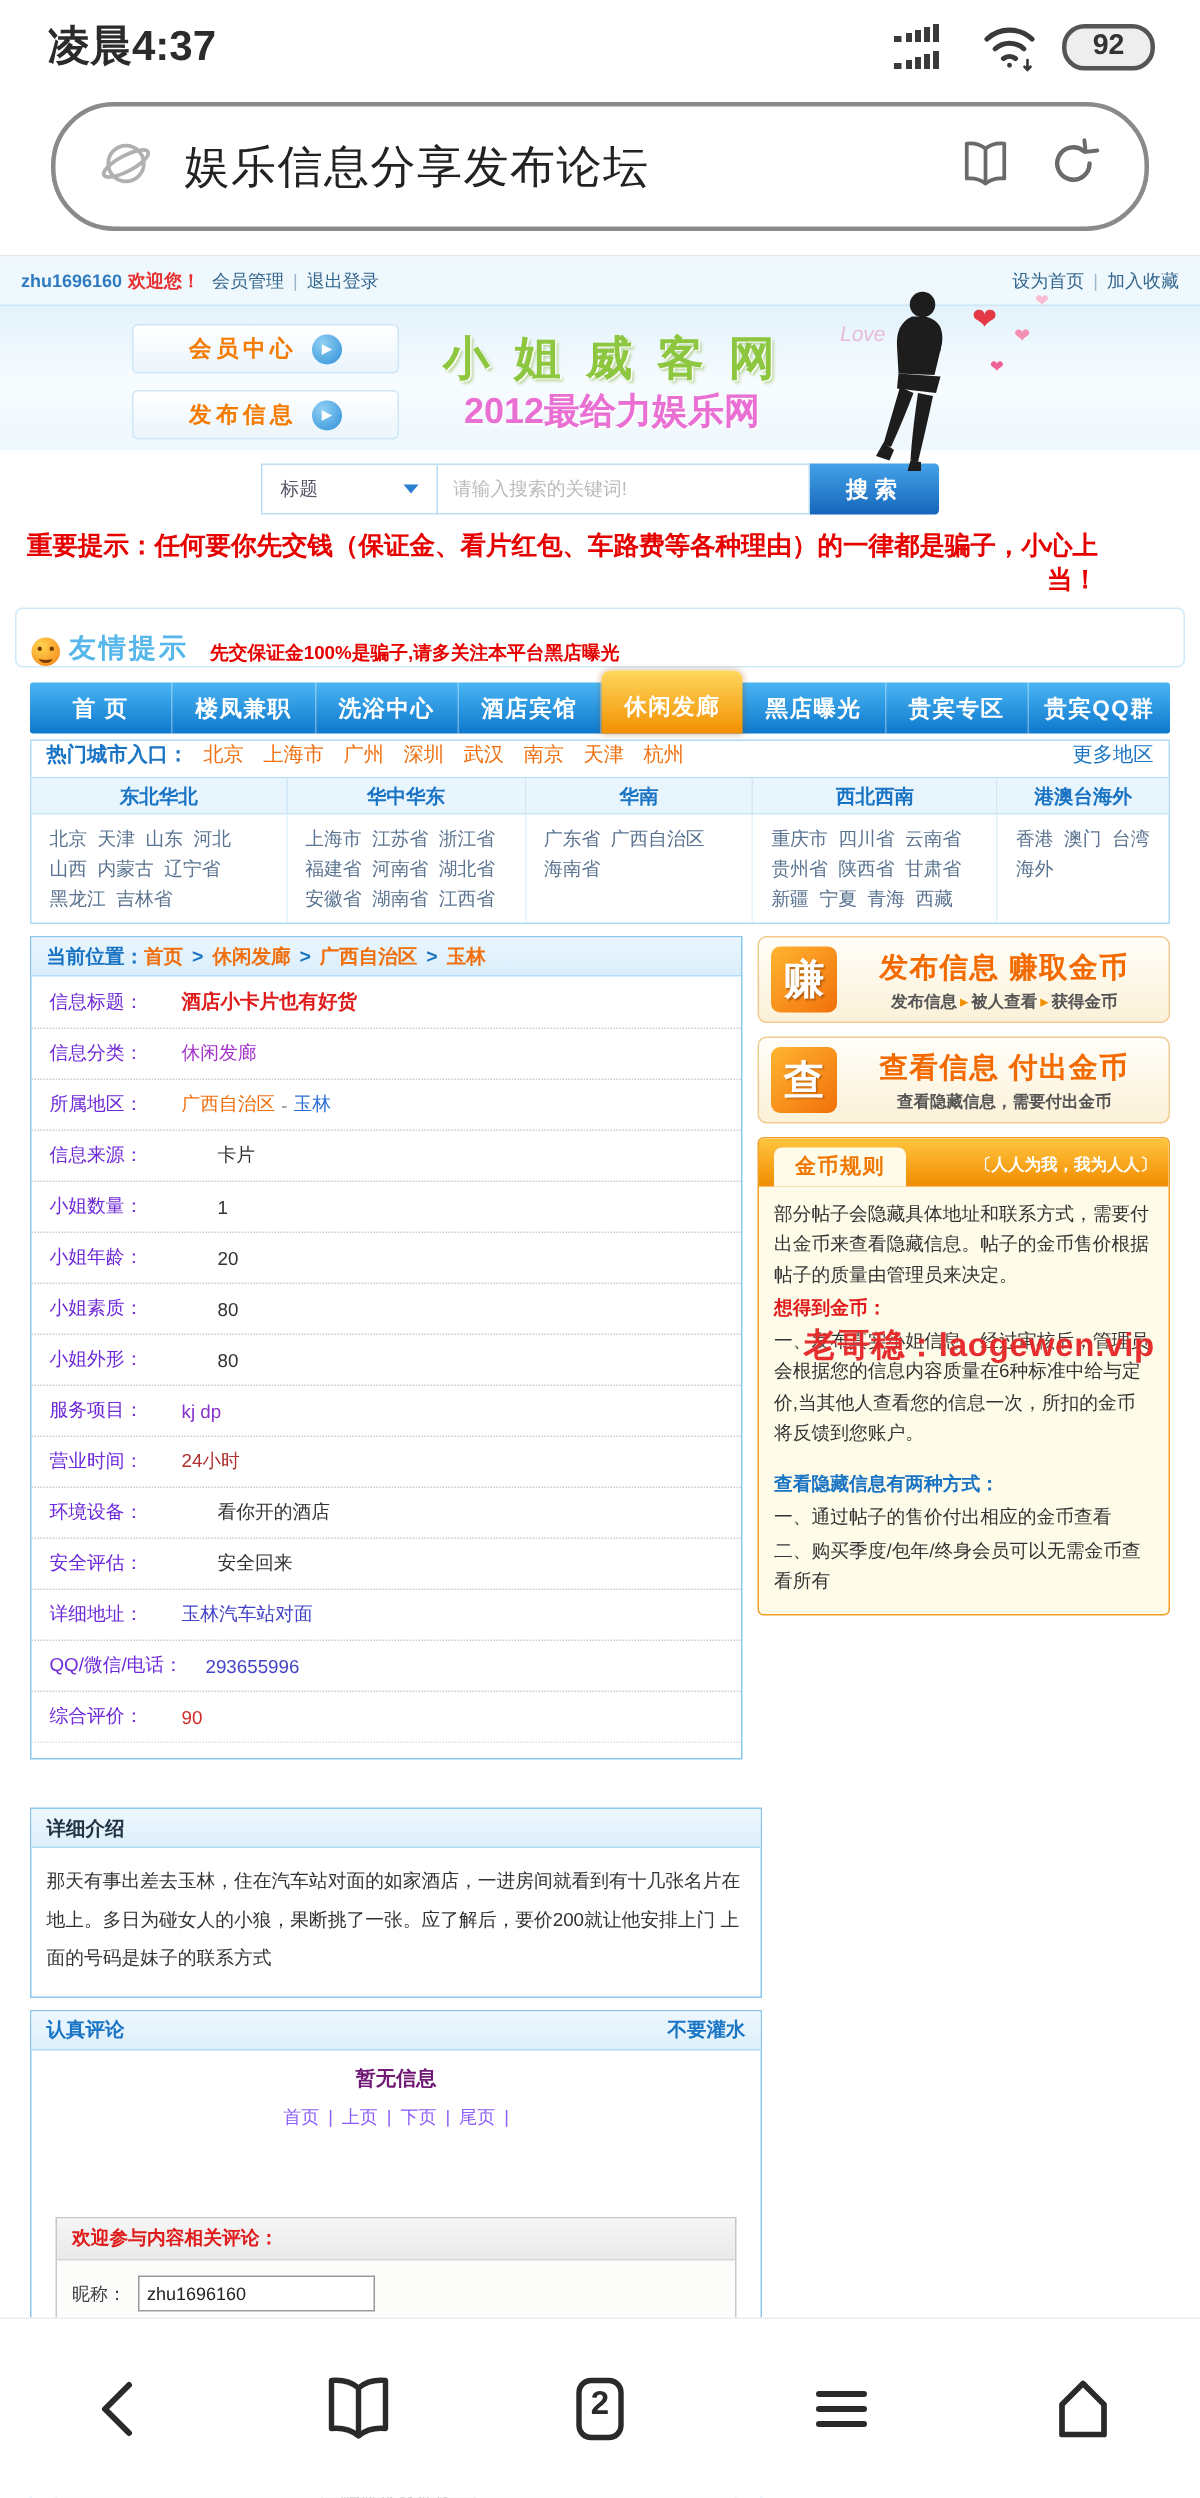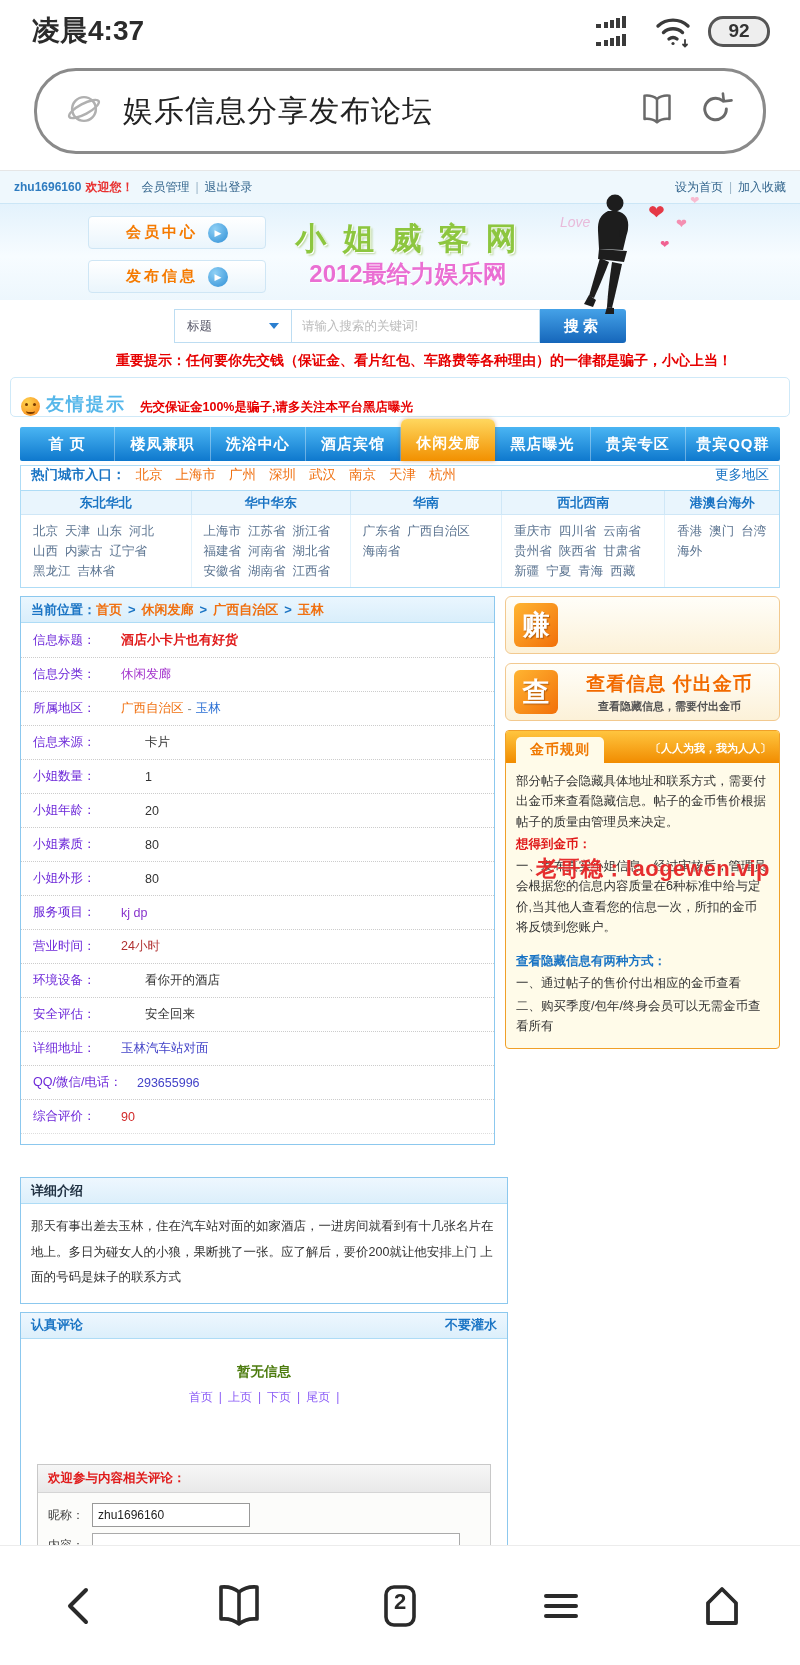--- a/index.html
+++ b/index.html
@@ -43,21 +43,21 @@
   .h4 { left:690px; top:-10px; color:#f8bbd0; font-size:11px; }
 
   
   .search-row { height:40px; display:flex; align-items:center; justify-content:center; margin-top:6px; position:relative; z-index:1; }
   .search-sel { width:118px; height:34px; border:1px solid #bdddf2; background:#fff; display:flex; align-items:center; justify-content:space-between; padding:0 12px; font-size:12.5px; color:#556; cursor:pointer; }
   .caret { width:0; height:0; border-left:5px solid transparent; border-right:5px solid transparent; border-top:6px solid #2a7fd0; }
   .search-input { width:248px; height:34px; border:1px solid #bdddf2; border-left:none; padding:0 10px; font-size:12.5px; color:#333; outline:none; }
   .search-input::placeholder { color:#bbb; }
   .search-btn { width:86px; height:34px; border:none; background:linear-gradient(180deg,#45a2e8,#1566ba); color:#fff; font-weight:bold; font-size:15px; letter-spacing:4px; border-radius:0 3px 3px 0; cursor:pointer; }
 
-  .warn-row { margin-top:6px; text-align:right; padding-right:68px; font-size:14px; font-weight:bold; color:#e60000; }
+  .warn-row { margin-top:6px; text-align:right; padding-right:68px; font-size:17px; font-weight:bold; color:#e60000; }
 
   .notice-bar { margin:7px 10px 0; height:40px; border:1px solid #cfe9f8; border-radius:5px; background:#fff; display:flex; align-items:flex-end; padding:0 10px; }
   .smiley { width:19px; height:19px; border-radius:50%; background:radial-gradient(circle at 35% 30%,#ffd54f,#f57f17); margin-right:6px; position:relative; }
   .smiley:before { content:""; position:absolute; left:4px; top:6px; width:3px; height:3px; border-radius:50%; background:#7a3c00; box-shadow:8px 0 0 #7a3c00; }
   .smiley:after { content:""; position:absolute; left:5px; top:11px; width:9px; height:4px; border-bottom:2px solid #7a3c00; border-radius:50%; }
   .notice-label { color:#56b7ea; font-weight:bold; font-size:18px; letter-spacing:2px; text-shadow:1px 1px 0 #fff; margin-right:14px; }
   .notice-text { color:#e60000; font-size:12.5px; font-weight:bold; }
 
   
   .nav { margin:10px 20px 0; height:34px; background:linear-gradient(180deg,#4ab5f3,#0e78cd); border-radius:2px; display:flex; position:relative; }
@@ -123,21 +123,21 @@
 
   
   .box480 { margin:0 0 0 20px; width:488px; border:1px solid #8cc8ee; background:#fff; }
   .detail-box { margin-top:32px; }
   .box-head { height:26px; background:linear-gradient(180deg,#eef7fe,#dceffb); border-bottom:1px solid #aedcf6; display:flex; align-items:center; padding:0 10px; font-size:13px; }
   .detail-title { color:#223344; font-weight:bold; }
   .detail-body { padding:10px 10px 12px; font-size:12.5px; color:#333; line-height:2.05; }
   .comments-box { margin-top:8px; padding-bottom:14px; }
   .c-left { color:#1a74c4; font-weight:bold; }
   .c-right { margin-left:auto; color:#1a74c4; font-weight:bold; cursor:pointer; }
-  .c-empty { text-align:center; color:#4d7c0f; font-size:13.5px; font-weight:bold; margin:24px 0 8px; }
+  .c-empty { text-align:center; color:#701a75; font-size:13.5px; font-weight:bold; margin:10px 0 8px; }
   .c-pager { text-align:center; color:#8b5cf6; font-size:12px; margin-bottom:6px; }
   .c-pager span { margin:0 3px; cursor:pointer; }
   .c-spacer { height:52px; }
   .c-form { margin:0 16px; border:1px solid #c8c8c8; background:#fcfcfa; }
   .cf-head { height:28px; background:linear-gradient(180deg,#f6f6f6,#e9e9e9); border-bottom:1px solid #d5d5d5; display:flex; align-items:center; padding:0 10px; color:#e01b1b; font-weight:bold; font-size:12.5px; }
   .cf-body { padding:10px 8px 14px 10px; }
   .cf-row { display:flex; margin-bottom:6px; font-size:12px; color:#444; }
   .cf-label { min-width:44px; padding-top:4px; }
   .nick-input { width:158px; height:24px; border:1px solid #999; padding:0 5px; font-size:12px; color:#222; background:#fff; }
   .content-area { width:368px; height:92px; border:1px solid #aaa; background:#fff; resize:none; font-size:12px; }
@@ -395,20 +395,26 @@
       <div class="info-row" style="border-bottom:1px dotted #ddd">
         <span class="info-label">综合评价：</span>
         <span class="v-score">90</span>
       </div>
       <div style="height:10px"></div>
     </div>
 
     <div class="sidebar">
       <div class="promo">
         <div class="promo-icon">赚</div>
+        <div class="promo-text">
+          <div class="promo-title">发布信息 赚取金币</div>
+          <div class="promo-sub">
+            <span>发布信息</span><span class="arr">▸</span><span>被人查看</span><span class="arr">▸</span><span>获得金币</span>
+          </div>
+        </div>
       </div>
       <div class="promo">
         <div class="promo-icon">查</div>
         <div class="promo-text">
           <div class="promo-title">查看信息 付出金币</div>
           <div class="promo-sub">查看隐藏信息，需要付出金币</div>
         </div>
       </div>
       <div class="rules">
         <div class="rules-head">

